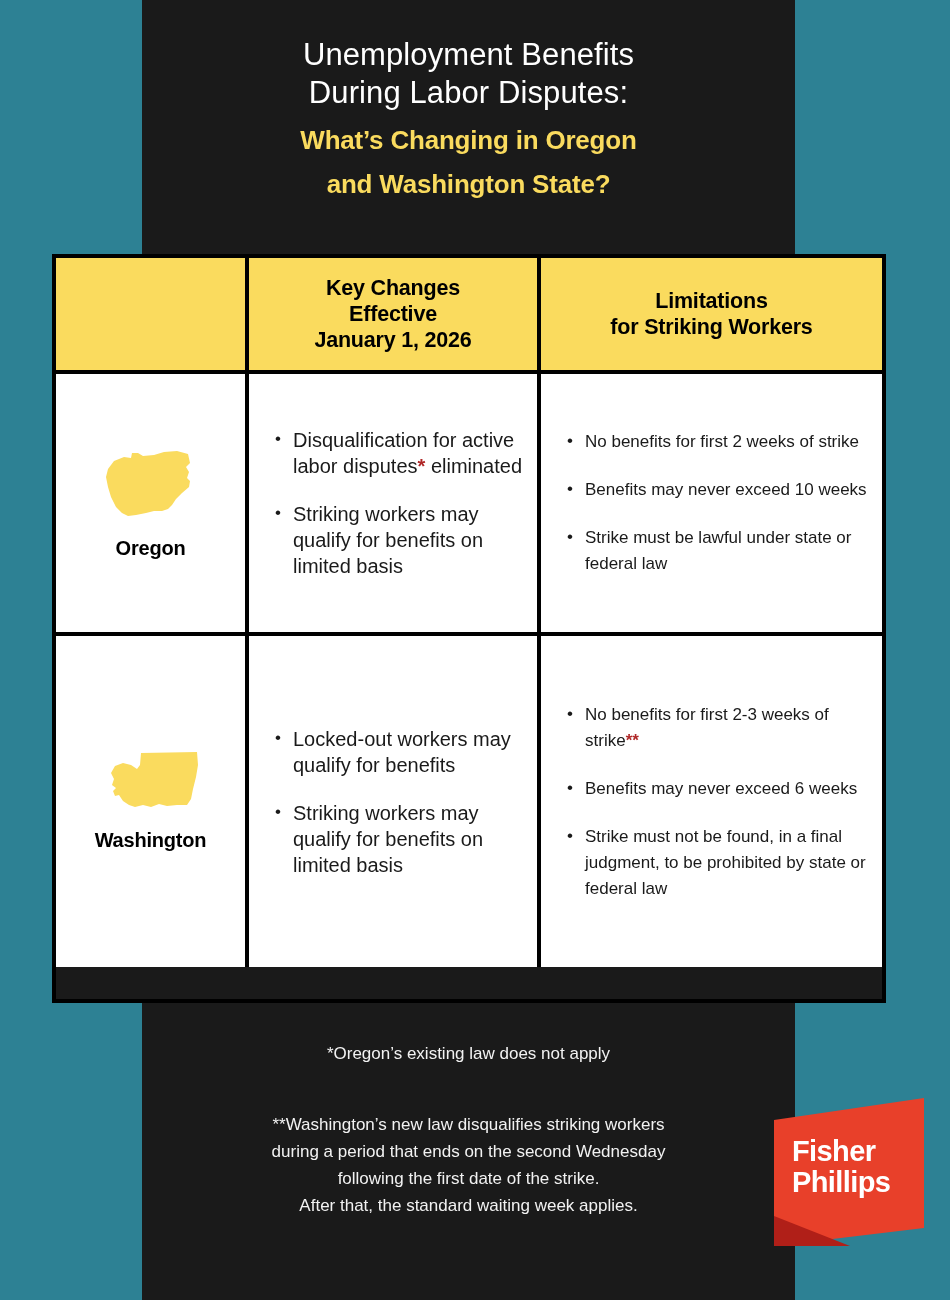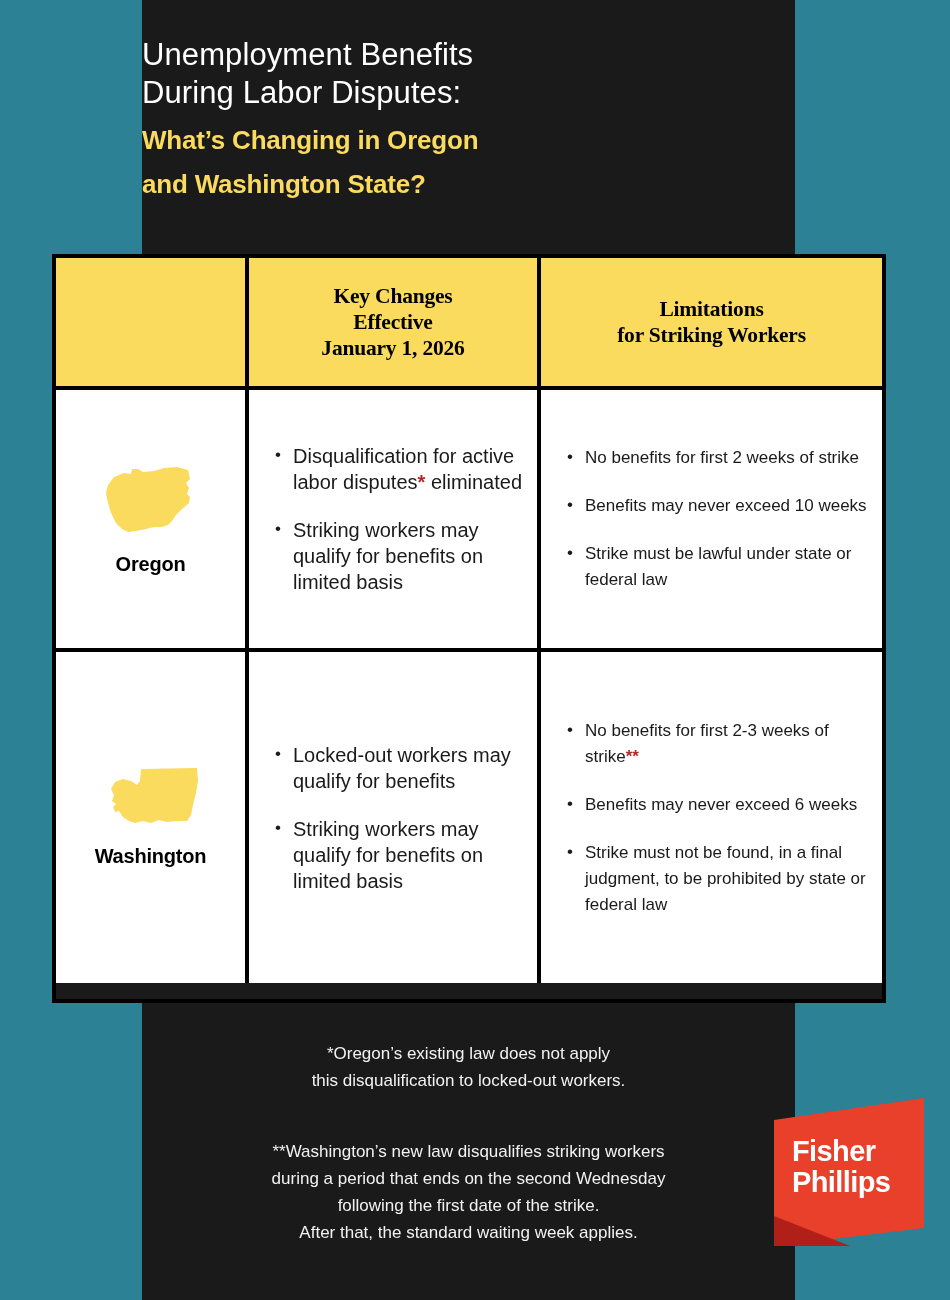--- a/index.html
+++ b/index.html
@@ -17,21 +17,21 @@
     left:142px; top:0;
     width:653px; height:1300px;
     background:#1A1A1A;
   }
 
   
   #title-block {
     position:absolute;
     left:142px; top:36px;
     width:653px;
-    text-align:left;
+    text-align:center;
     z-index:3;
   }
   .title-line-plain {
     color:#FFFFFF;
     font-size:31px;
     font-weight:400;
     line-height:38px;
     letter-spacing:0.1px;
   }
   .title-line-accent {
@@ -49,21 +49,21 @@
     position:absolute;
     left:52px; top:254px;
     width:834px; height:749px;
     background:#1A1A1A;
     border:4px solid #000000;
     display:flex;
     flex-direction:column;
     z-index:3;
   }
   .trow { display:flex; width:100%; }
-  .trow.header-row { height:128px;font-family:Liberation Serif, serif; }
+  .trow.header-row { height:112px; }
   .trow.body-row-1 { height:262px; border-top:4px solid #000; }
   .trow.body-row-2 { height:335px; border-top:4px solid #000; }
 
   .cell { position:relative; }
   .cell.c-state { width:189px; flex:0 0 189px; }
   .cell.c-mid   { width:292px; flex:0 0 292px; border-left:4px solid #000; }
   .cell.c-right { flex:1 1 auto; border-left:4px solid #000; }
 
   .header-row .cell { background:#FADB5E; display:flex; align-items:center; justify-content:center; }
   .body-row-1 .cell, .body-row-2 .cell { background:#FFFFFF; }
@@ -233,21 +233,20 @@
         <li><span>Strike must not be found, in a final judgment, to be prohibited by state or federal law</span></li>
       </ul>
     </div>
   </div>
 
 </div>
 
 <div id="footnotes">
   <div class="fn-block">
     <div>*Oregon’s existing law does not apply</div>
-    <div>this disqualification to locked-out workers.</div>
   </div>
   <div class="fn-block second">
     <div>**Washington’s new law disqualifies striking workers</div>
     <div>during a period that ends on the second Wednesday</div>
     <div>following the first date of the strike.</div>
     <div>After that, the standard waiting week applies.</div>
   </div>
 </div>
 
 <div id="logo">

